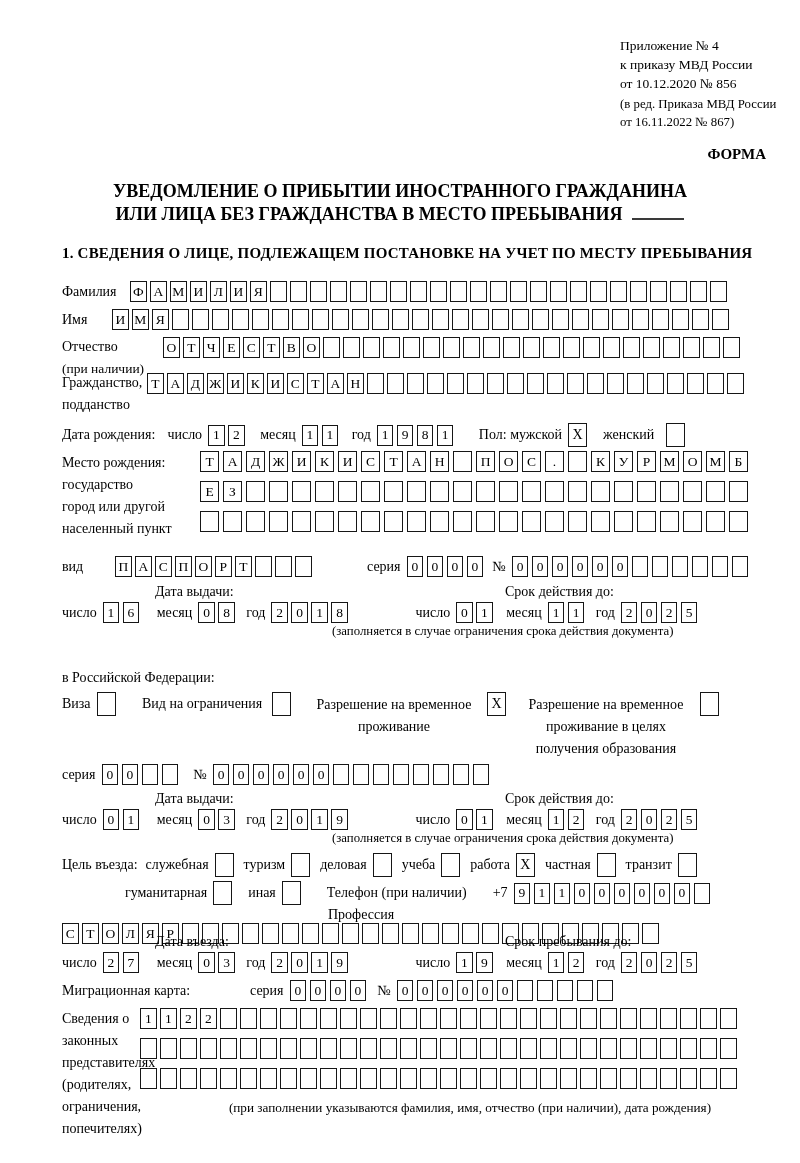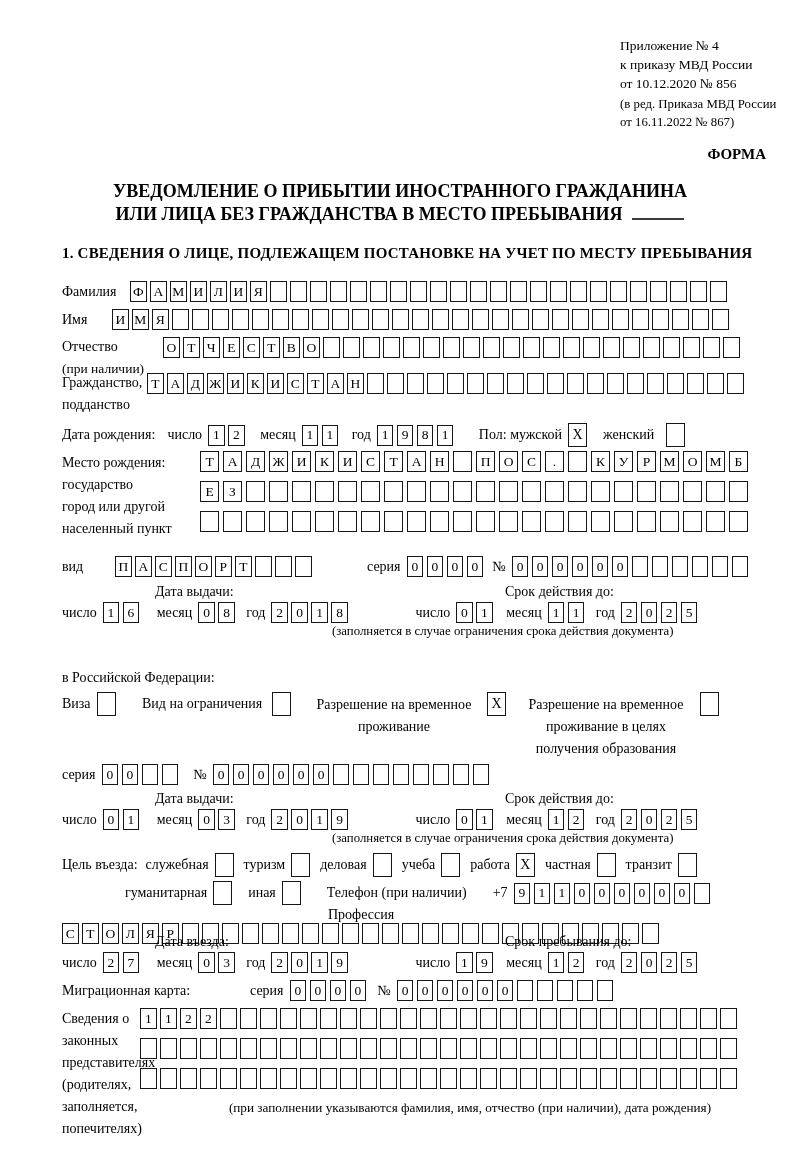--- a/index.html
+++ b/index.html
@@ -645,21 +645,21 @@
         <span class="cb"></span>
         <span class="cb"></span>
       </span>
   </div>
 
   <div class="abs lblstack" style="left:62px;top:1008px;">
     <div>Сведения о</div>
     <div>законных</div>
     <div>представителях</div>
     <div>(родителях,</div>
-    <div>заполняется,</div>
+    <div>ограничения,</div>
     <div>попечителях)</div>
   </div>
   <div class="r" style="left:140px;top:1008px;">
     <span class="boxes">
         <span class="cb">1</span>
         <span class="cb">1</span>
         <span class="cb">2</span>
         <span class="cb">2</span>
         <span class="cb"></span>
         <span class="cb"></span>

